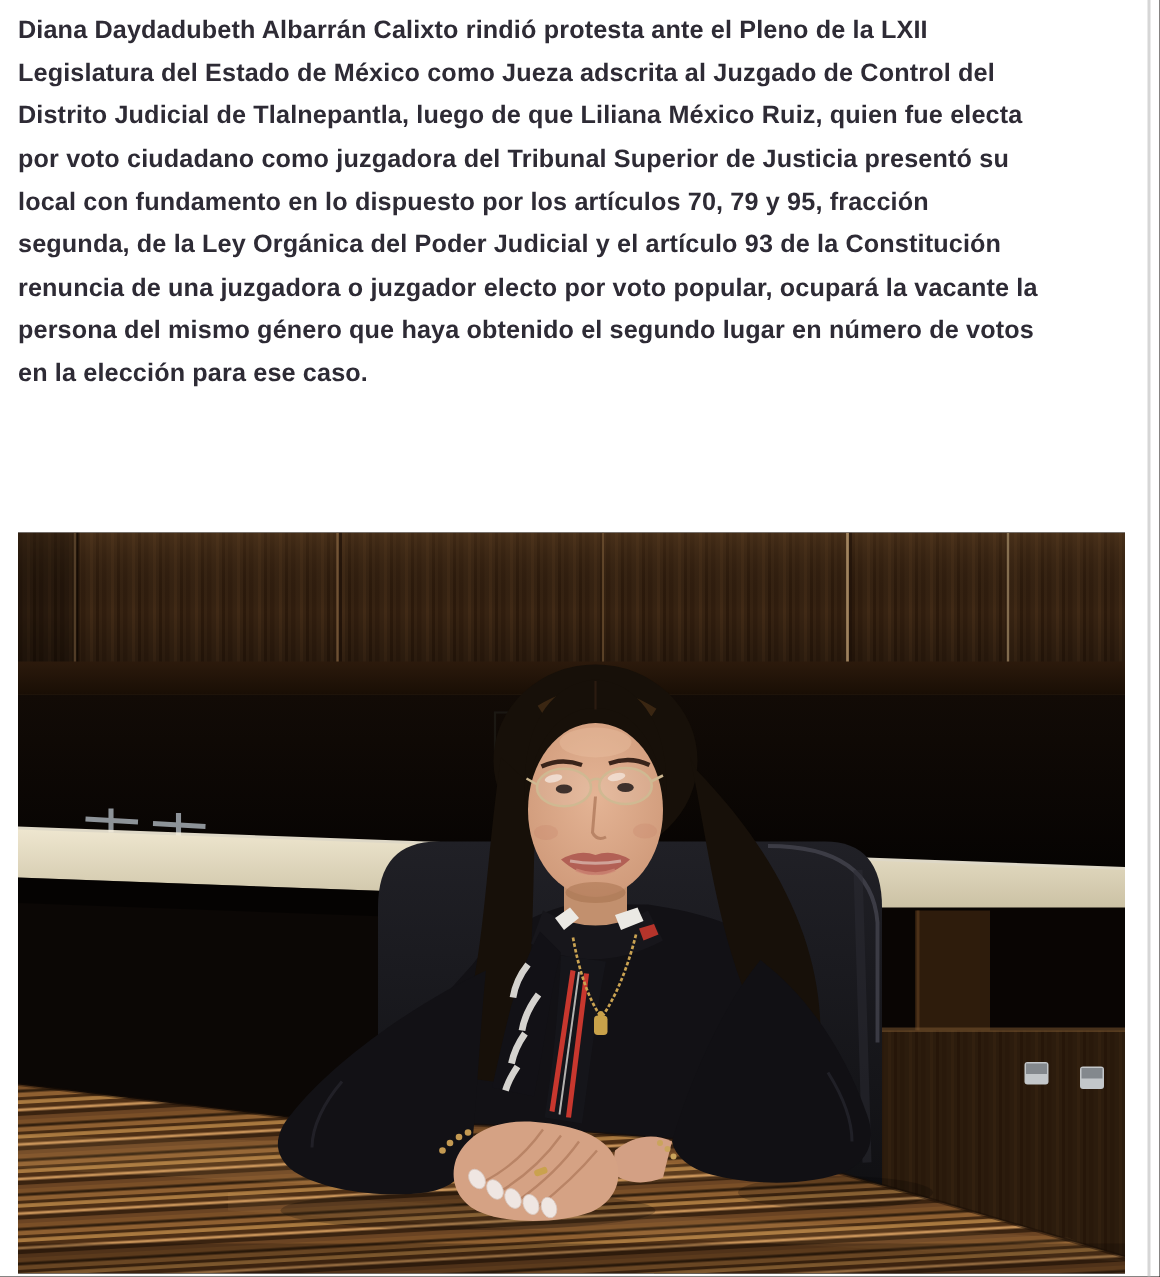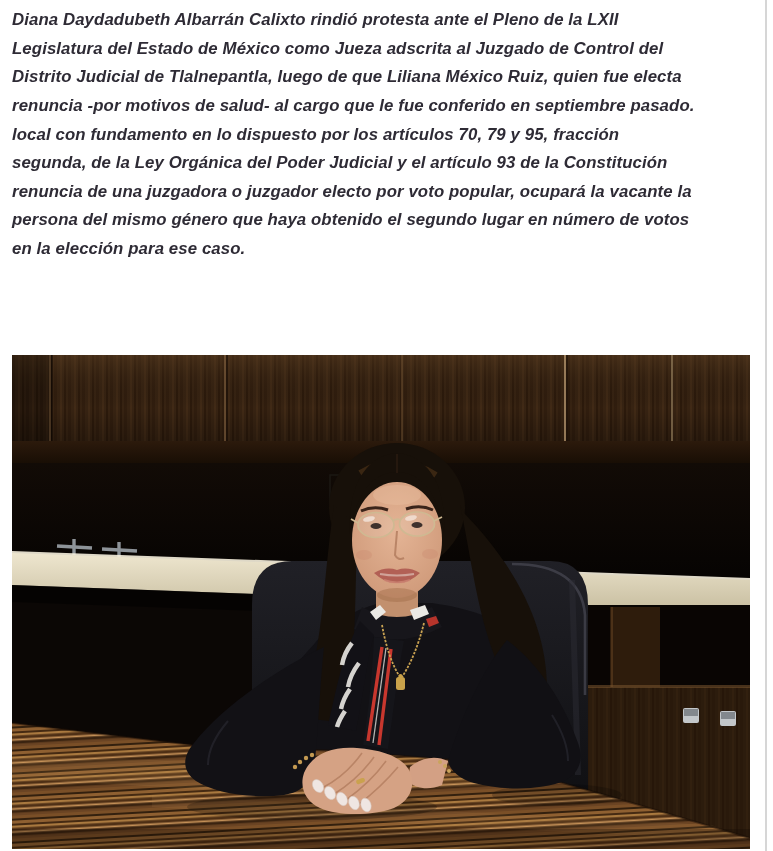--- a/index.html
+++ b/index.html
@@ -4,41 +4,41 @@
 <style>
   html,body{margin:0;padding:0;}
   body{
     width:773px;height:851px;overflow:hidden;position:relative;
     background:#ffffff;
     font-family:"Liberation Sans", sans-serif;
   }
   .article-text{
     position:absolute;left:12px;top:6px;width:745px;
     font-weight:700;font-size:16.8px;line-height:28.65px;
-    color:#2e2b35;letter-spacing:0.1px;white-space:nowrap;font-style:italic;
+    color:#2e2b35;letter-spacing:0.1px;white-space:nowrap;
   }
   .article-text .line{height:28.65px;}
   figure.photo{
     position:absolute;left:12px;top:355px;width:738px;height:494px;
     margin:0;padding:0;overflow:hidden;background:#0b0705;
   }
   figure.photo svg{display:block;}
   .right-rule{
     position:absolute;top:0;left:765px;width:1.5px;height:851px;
     background:#d6d6d6;
   }
 </style>
 </head>
 <body>
 
 <div class="article-text">
   <div class="line">Diana Daydadubeth Albarrán Calixto rindió protesta ante el Pleno de la LXII</div>
   <div class="line">Legislatura del Estado de México como Jueza adscrita al Juzgado de Control del</div>
   <div class="line">Distrito Judicial de Tlalnepantla, luego de que Liliana México Ruiz, quien fue electa</div>
-  <div class="line">renuncia -por motivos de salud- al cargo que le fue conferido en septiembre pasado.</div>
+  <div class="line">por voto ciudadano como juzgadora del Tribunal Superior de Justicia presentó su</div>
   <div class="line">local con fundamento en lo dispuesto por los artículos 70, 79 y 95, fracción</div>
   <div class="line">segunda, de la Ley Orgánica del Poder Judicial y el artículo 93 de la Constitución</div>
   <div class="line">renuncia de una juzgadora o juzgador electo por voto popular, ocupará la vacante la</div>
   <div class="line">persona del mismo género que haya obtenido el segundo lugar en número de votos</div>
   <div class="line">en la elección para ese caso.</div>
 </div>
 
 <figure class="photo">
 <svg width="738" height="494" viewBox="0 0 738 494" xmlns="http://www.w3.org/2000/svg">
   <defs>

